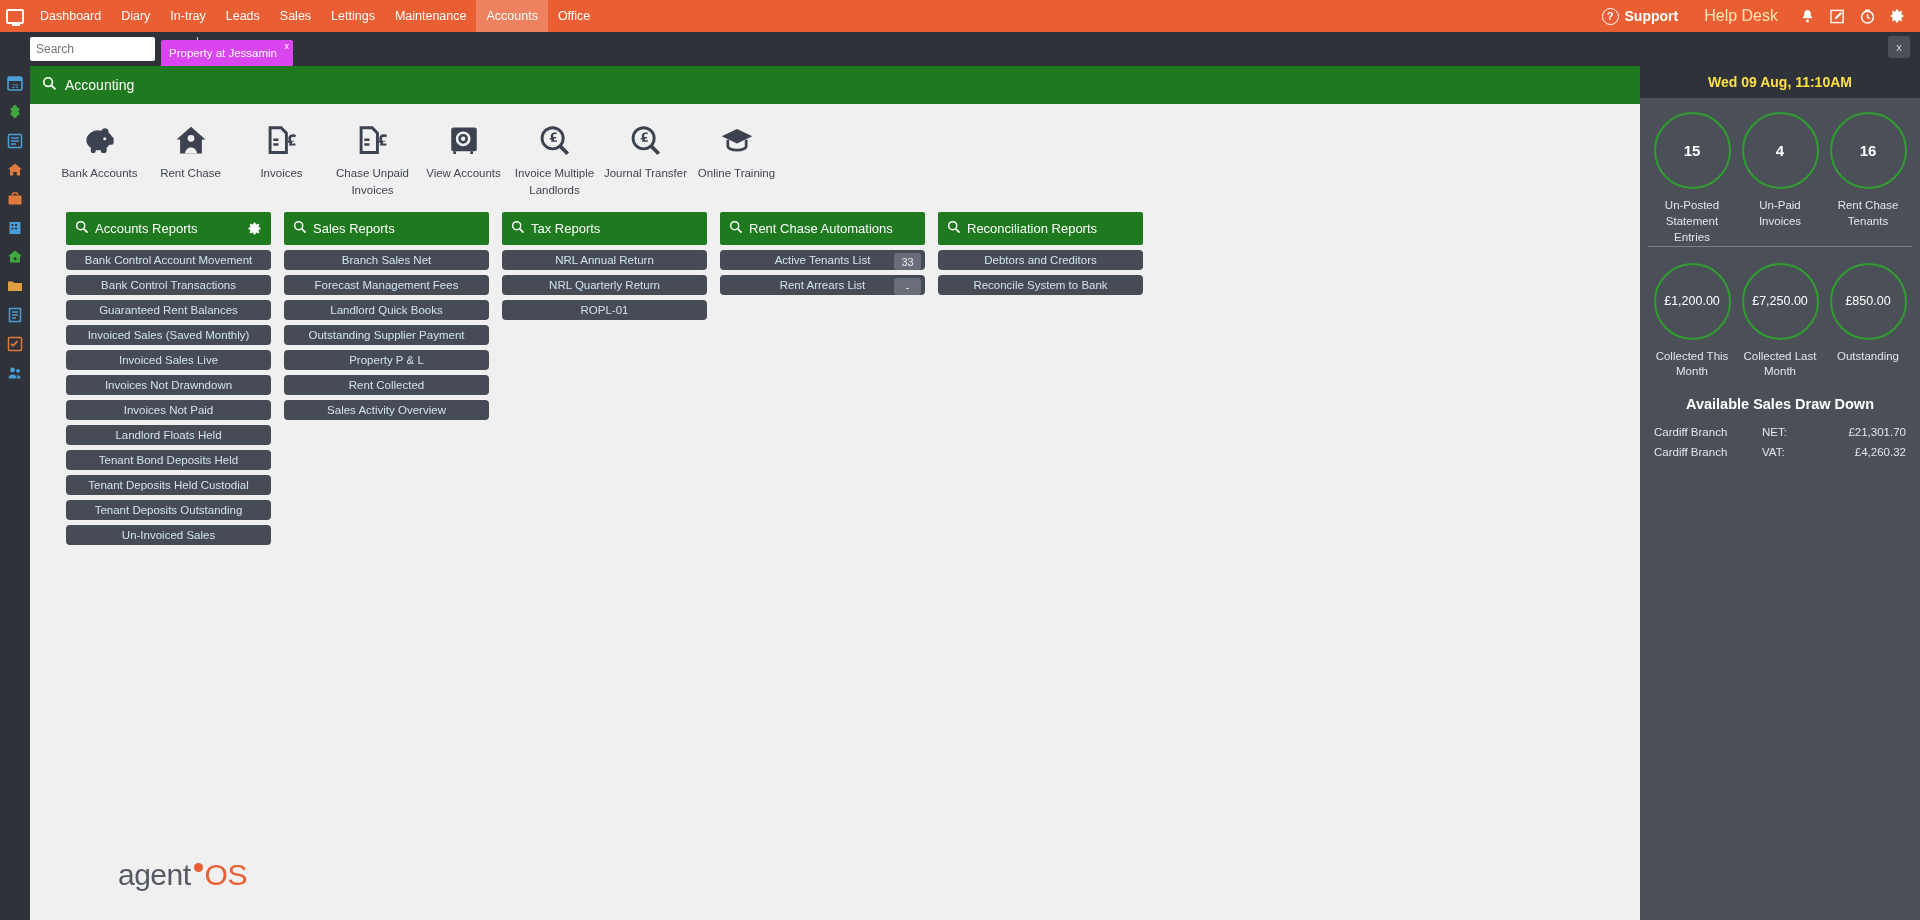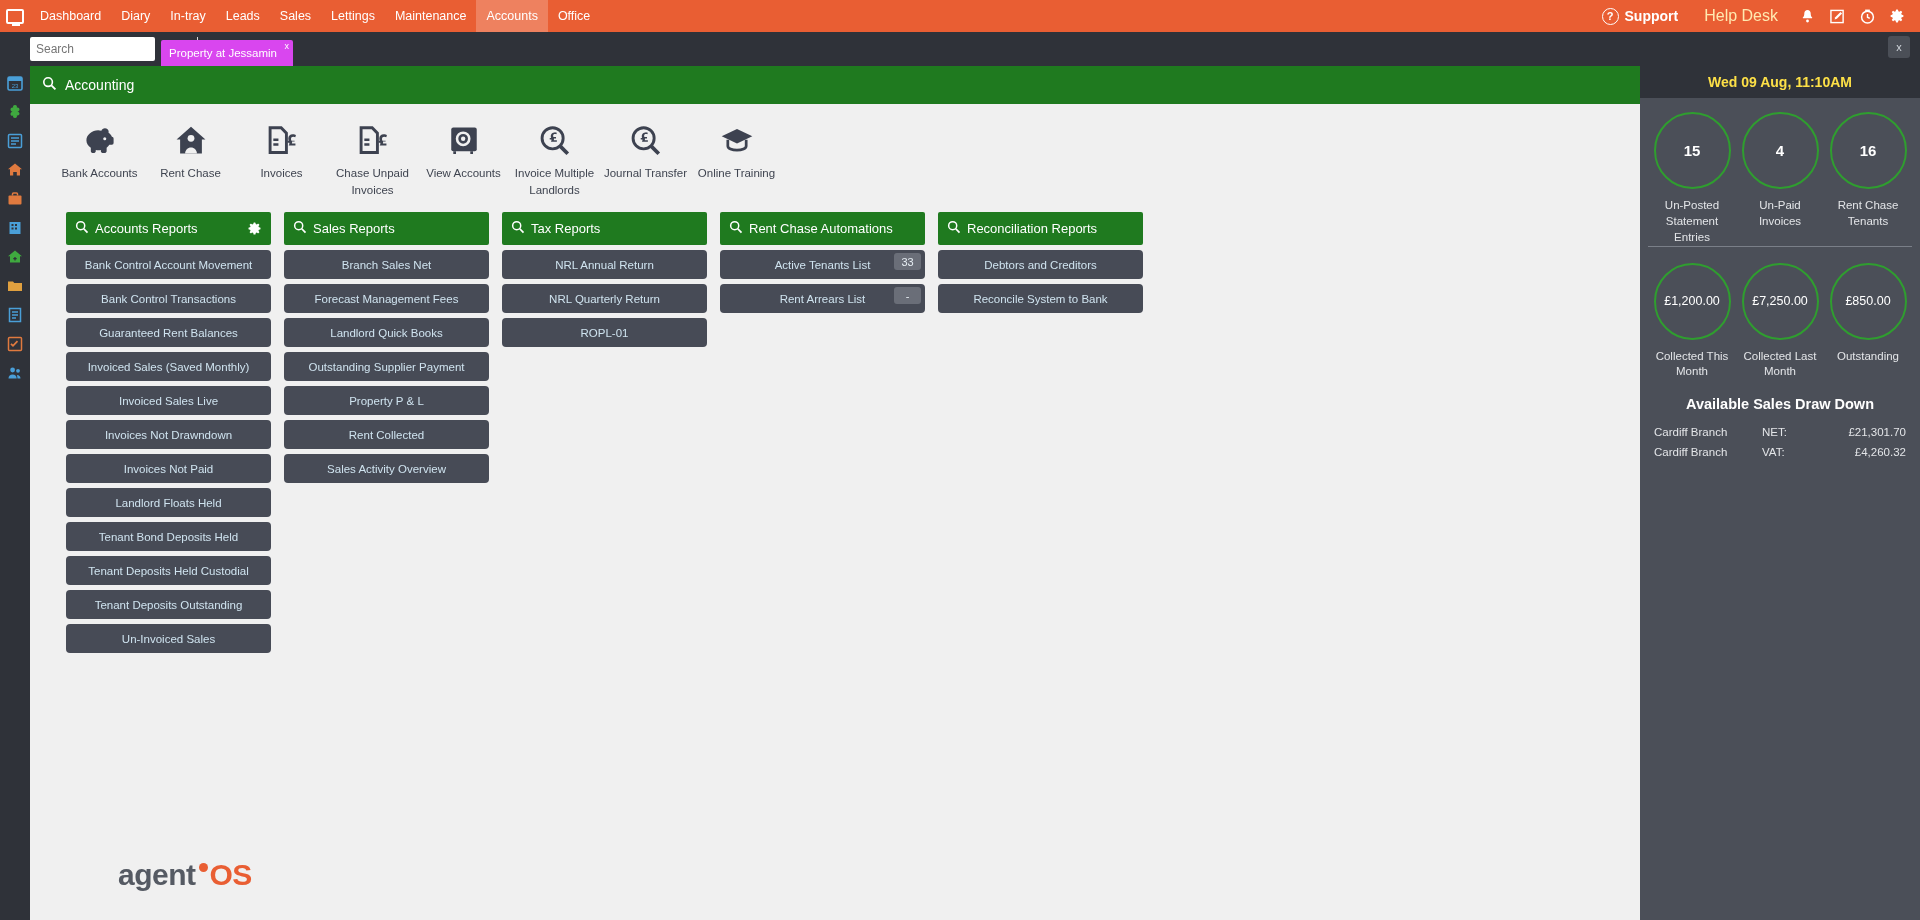--- a/index.html
+++ b/index.html
@@ -117,34 +117,34 @@
   
   .cols { display: flex; gap: 13px; padding: 8px 0 0 36px; }
   .col { width: 205px; display: flex; flex-direction: column; gap: 5px; }
   .col-head {
     background: #1f7a1f; height: 33px; color: #fff; font-size: 13px;
     display: flex; align-items: center; padding: 0 9px; gap: 6px; border-radius: 2px;
     position: relative;
   }
   .col-head .gear { margin-left: auto; cursor: pointer; display: flex; }
   .rep-btn {
-    background: #474b56; color: #cfe3ef; font-size: 11.5px; height: 29px;
+    background: #474b56; color: #cfe3ef; font-size: 11.5px; height: 20px;
     border-radius: 4px; display: flex; align-items: center; justify-content: center;
     cursor: pointer; position: relative; padding: 0 8px; text-align: center;
   }
   .rep-btn .badge {
     position: absolute; right: 4px; top: 3px; height: 17px; min-width: 27px;
     background: #6a6e78; color: #e7eef3; border-radius: 3px; font-size: 11px;
     display: flex; align-items: center; justify-content: center; padding: 0 5px;
   }
 
   
   .brand {
     position: absolute; left: 88px; bottom: 28px; display: flex; align-items: baseline;
-    font-size: 30px; font-weight: bold; color: #555a63; letter-spacing: -0.5px;
+    font-size: 30px; font-weight: normal; color: #555a63; letter-spacing: -0.5px;
   }
   .brand .os { color: #e95e33; margin-left: 2px; }
   .brand .dot {
     width: 9px; height: 9px; background: #e95e33; border-radius: 50%;
     display: inline-block; margin-left: 3px; position: relative; top: -13px;
   }
 
   
   .rightpanel {
     width: 280px; flex: 0 0 280px; background: #4b4f58; display: flex; flex-direction: column;

